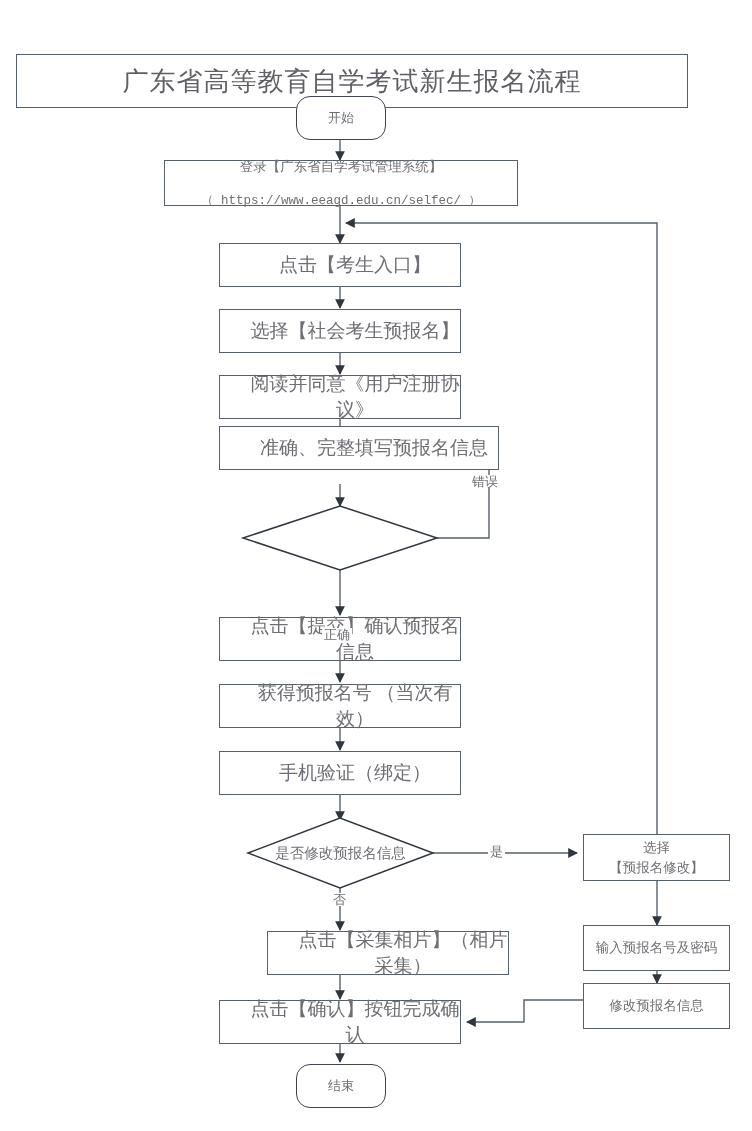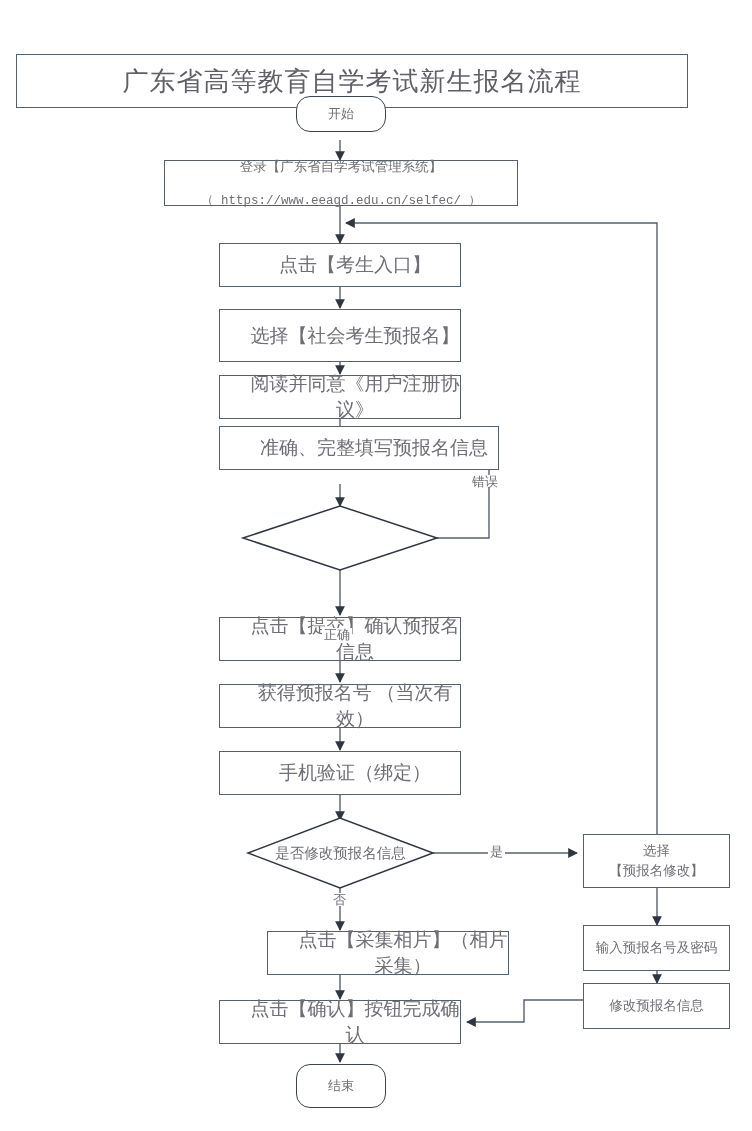--- a/index.html
+++ b/index.html
@@ -138,51 +138,51 @@
     </g>
 
     <g stroke="#2f3640" stroke-width="1.5" fill="#ffffff">
       <polygon points="243,538 340,506 437,538 340,570"></polygon>
       <polygon points="248,853 340,818 433,853 340,888"></polygon>
     </g>
   </svg>
 
   <div class="node title-box cjk" style="left:16px; top:22px; width:672px; height:54px;margin-top:32px;">广东省高等教育自学考试新生报名流程</div>
 
-  <div class="node terminator cjk" style="left:296px; top:96px; width:90px; height:36px;">开始</div>
+  <div class="node terminator cjk" style="left:296px; top:96px; width:90px; height:44px;">开始</div>
 
   <div class="node rect" style="left:164px; top:160px; width:354px; height:46px; flex-direction:column;gap:16px;">
     <span class="cjk proc-small">登录【广东省自学考试管理系统】</span>
     <span class="mono-line">（ https://www.eeagd.edu.cn/selfec/ ）</span>
   </div>
 
   <div class="node rect proc cjk" style="left:219px; top:243px; width:242px; height:44px;">点击【考生入口】</div>
 
-  <div class="node rect proc cjk" style="left:219px; top:309px; width:242px; height:53px;">选择【社会考生预报名】</div>
+  <div class="node rect proc cjk" style="left:219px; top:309px; width:242px; height:44px;">选择【社会考生预报名】</div>
 
   <div class="node rect proc cjk" style="left:219px; top:375px; width:242px; height:44px;">阅读并同意《用户注册协议》</div>
 
   <div class="node rect proc cjk" style="left:219px; top:426px; width:280px; height:44px;">准确、完整填写预报名信息</div>
 
 
   <div class="node rect proc cjk" style="left:219px; top:617px; width:242px; height:44px;">点击【提交】确认预报名信息</div>
 
   <div class="node rect proc cjk" style="left:219px; top:684px; width:242px; height:44px;">获得预报名号 （当次有效）</div>
 
   <div class="node rect proc cjk" style="left:219px; top:751px; width:242px; height:44px;">手机验证（绑定）</div>
 
   <div class="diamond-label cjk" style="left:248px; top:837px; width:185px; height:32px;">是否修改预报名信息</div>
 
   <div class="node rect proc cjk" style="left:219px; top:931px; width:242px; height:44px;margin-left:48px;">点击【采集相片】（相片采集）</div>
 
   <div class="node rect proc cjk" style="left:219px; top:1000px; width:242px; height:44px;">点击【确认】按钮完成确认</div>
 
   <div class="node terminator cjk" style="left:296px; top:1064px; width:90px; height:44px;">结束</div>
 
-  <div class="node rect" style="left:583px; top:834px; width:147px; height:54px; flex-direction:column;">
+  <div class="node rect" style="left:583px; top:834px; width:147px; height:47px; flex-direction:column;">
     <span class="cjk proc-small">选择</span>
     <span class="cjk proc-small">【预报名修改】</span>
   </div>
 
   <div class="node rect proc-small cjk" style="left:583px; top:925px; width:147px; height:46px;">输入预报名号及密码</div>
 
   <div class="node rect proc-small cjk" style="left:583px; top:983px; width:147px; height:46px;">修改预报名信息</div>
 
   <div class="edge-label cjk" style="left:470px; top:475px;">错误</div>
 

